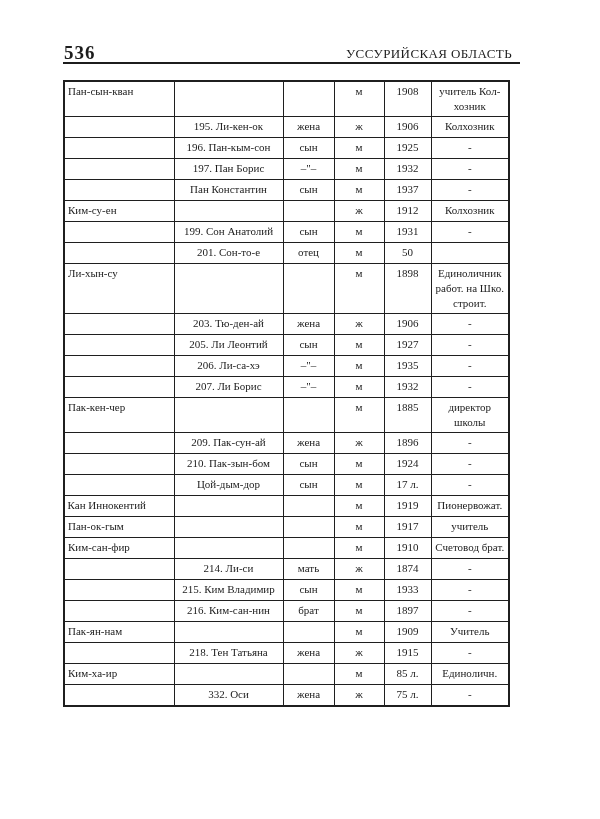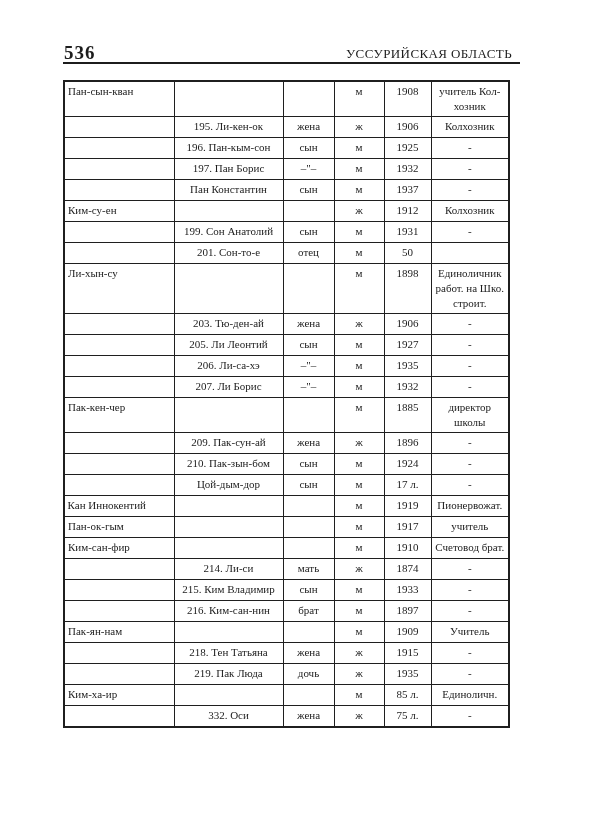--- a/index.html
+++ b/index.html
@@ -302,28 +302,20 @@
   </tr>
         <tr>
     <td class="c-main"></td>
     <td class="c-member">218. Тен Татьяна</td>
     <td class="c-rel">жена</td>
     <td class="c-gender">ж</td>
     <td class="c-year">1915</td>
     <td class="c-occ">-</td>
   </tr>
         <tr>
-    <td class="c-main"></td>
-    <td class="c-member">219. Пак Люда</td>
-    <td class="c-rel">дочь</td>
-    <td class="c-gender">ж</td>
-    <td class="c-year">1935</td>
-    <td class="c-occ">-</td>
-  </tr>
-        <tr>
     <td class="c-main">220. Ким-ха-ир</td>
     <td class="c-member"></td>
     <td class="c-rel"></td>
     <td class="c-gender">м</td>
     <td class="c-year">85 л.</td>
     <td class="c-occ">Единоличн.</td>
   </tr>
         <tr>
     <td class="c-main"></td>
     <td class="c-member">332. Оси</td>

